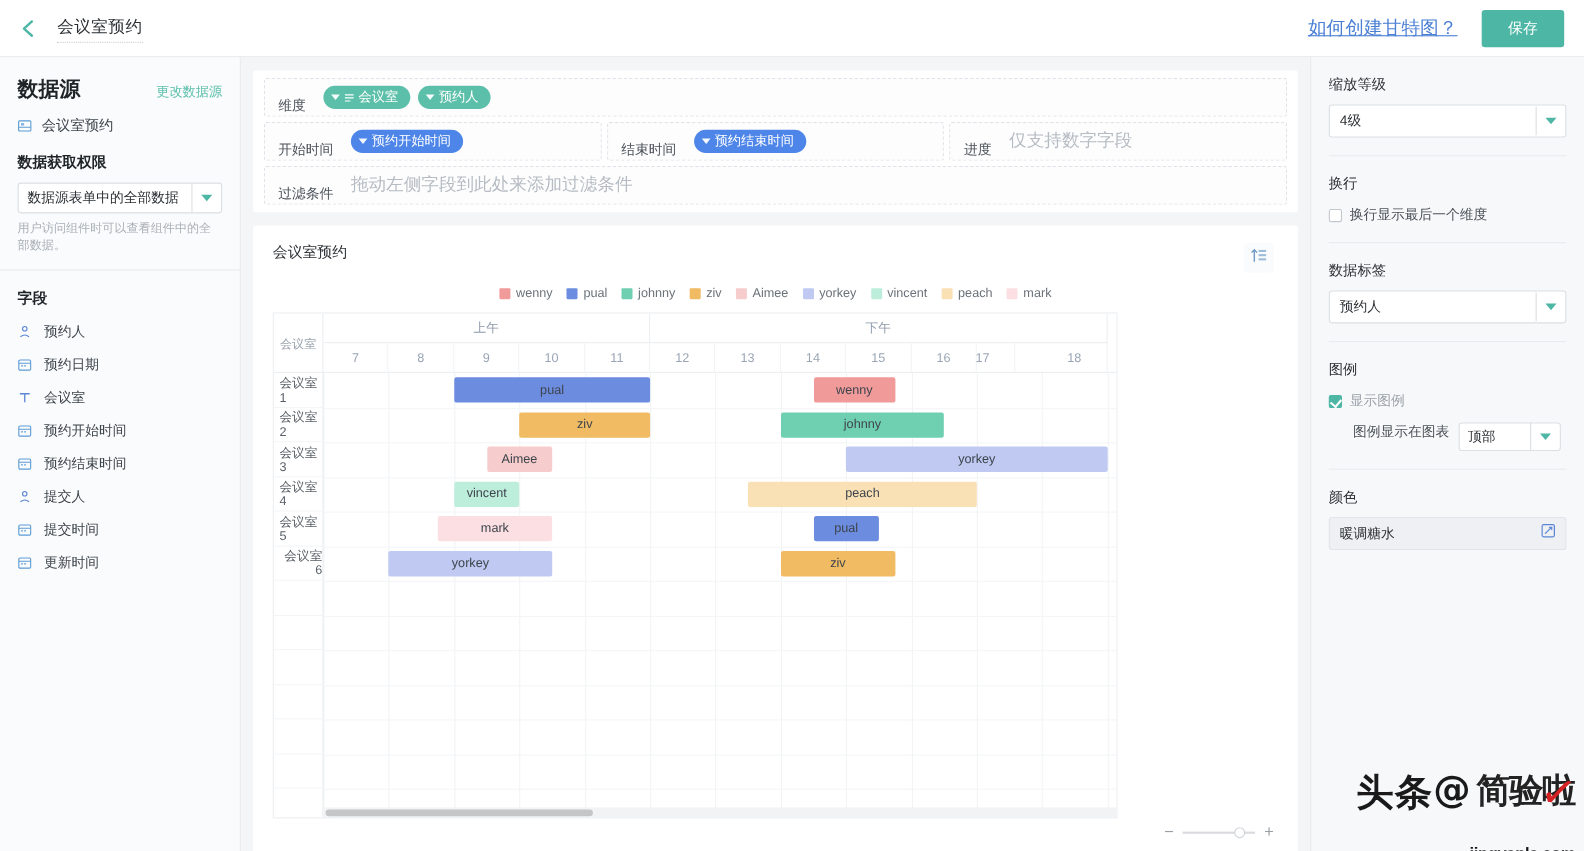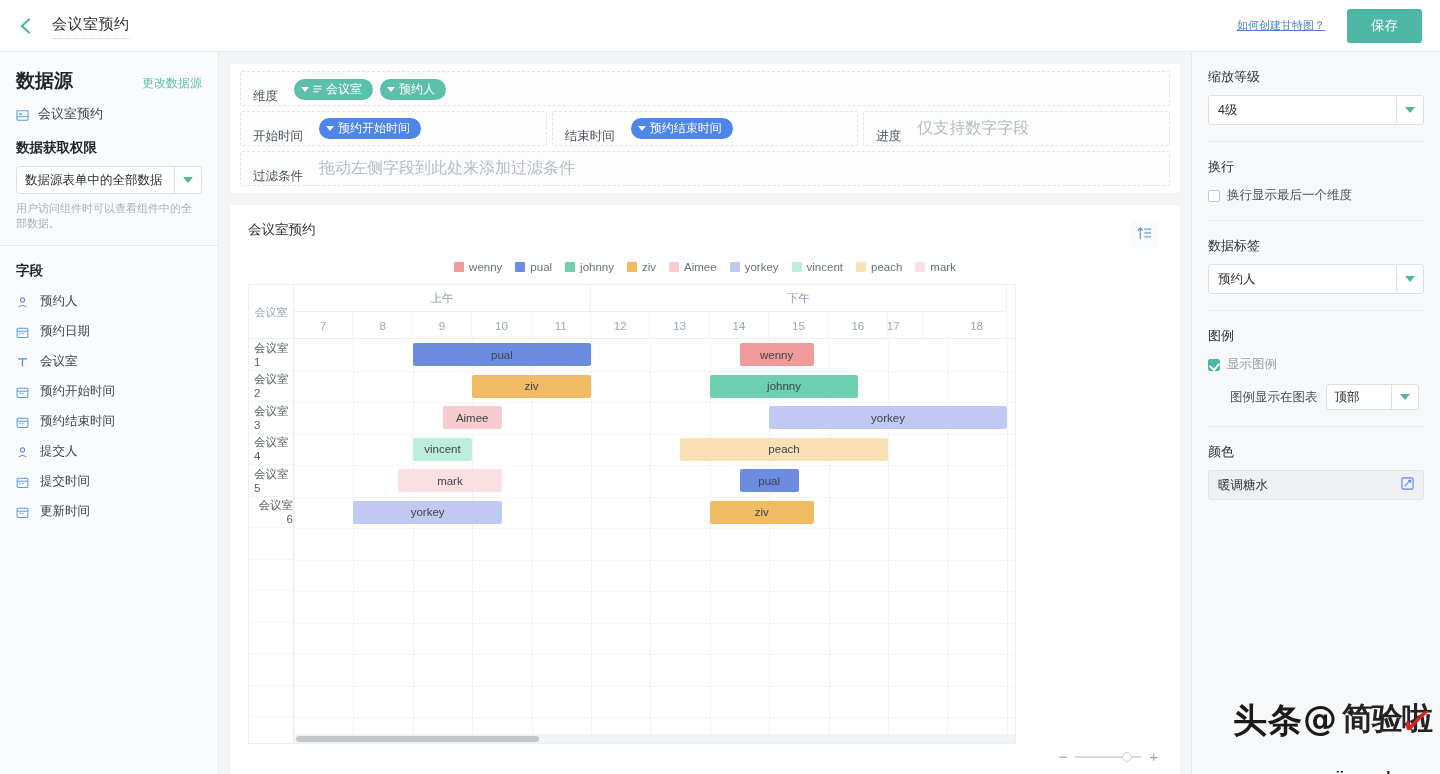--- a/index.html
+++ b/index.html
@@ -23,21 +23,21 @@
   .header-title {
     font-size:15px; color:#2b2f33; letter-spacing:.5px;
     position:relative; padding-bottom:2px;
   }
   .header-title::after{
     content:""; position:absolute; left:0; right:0; bottom:-3px; height:1px;
     border-bottom:1px dotted #c9cdd2;
   }
   .header-right { margin-left:auto; display:flex; align-items:center; gap:22px; padding-right:18px; }
   .help-link {
-    font-size:11px; color:#4a7fd4; text-decoration:underline; cursor:pointer; white-space:nowrap;
+    font-size:17px; color:#4a7fd4; text-decoration:underline; cursor:pointer; white-space:nowrap;
   }
   .save-btn {
     background:#4db6a4; color:#fff; border:none; border-radius:3px;
     font-size:13.5px; padding:8px 24px; cursor:pointer;
     font-family:"Liberation Sans", sans-serif;
   }
 
   
   .sidebar {
     position:absolute; left:0; top:52px; width:219px; height:722px;
@@ -167,21 +167,21 @@
   .cb {
     width:12px; height:12px; border:1px solid #c3c8ce; background:#fff; border-radius:2px; flex:0 0 12px;
   }
   .cb.checked { background:#4db6a4; border-color:#4db6a4; position:relative; }
   .cb.checked::after{
     content:""; position:absolute; left:2px; top:1px; width:5px; height:7px;
     border-right:2px solid #fff; border-bottom:2px solid #fff; transform:rotate(40deg);
   }
   .cb-label { font-size:12.5px; color:#4a5158; }
   .cb-label.muted { color:#9aa1a8; }
-  .sub-row { display:flex; align-items:center; gap:8px; margin-top:11px; padding-left:22px; }
+  .sub-row { display:flex; align-items:flex-start; gap:8px; margin-top:11px; padding-left:22px; }
   .sub-label { font-size:12.5px; color:#4a5158; white-space:nowrap; }
   .sub-sel {
     flex:1; height:26px; background:#fff; border:1px solid #dcdfe3; border-radius:3px;
     display:flex; align-items:center; cursor:pointer; max-width:93px;
   }
   .sub-sel-val { flex:1; font-size:12.5px; color:#2b2f33; padding-left:8px; }
   .color-box {
     margin-top:9px; height:30px; background:#eef0f3; border:1px solid #e1e4e8; border-radius:3px;
     display:flex; align-items:center; padding:0 9px; cursor:pointer;
   }

